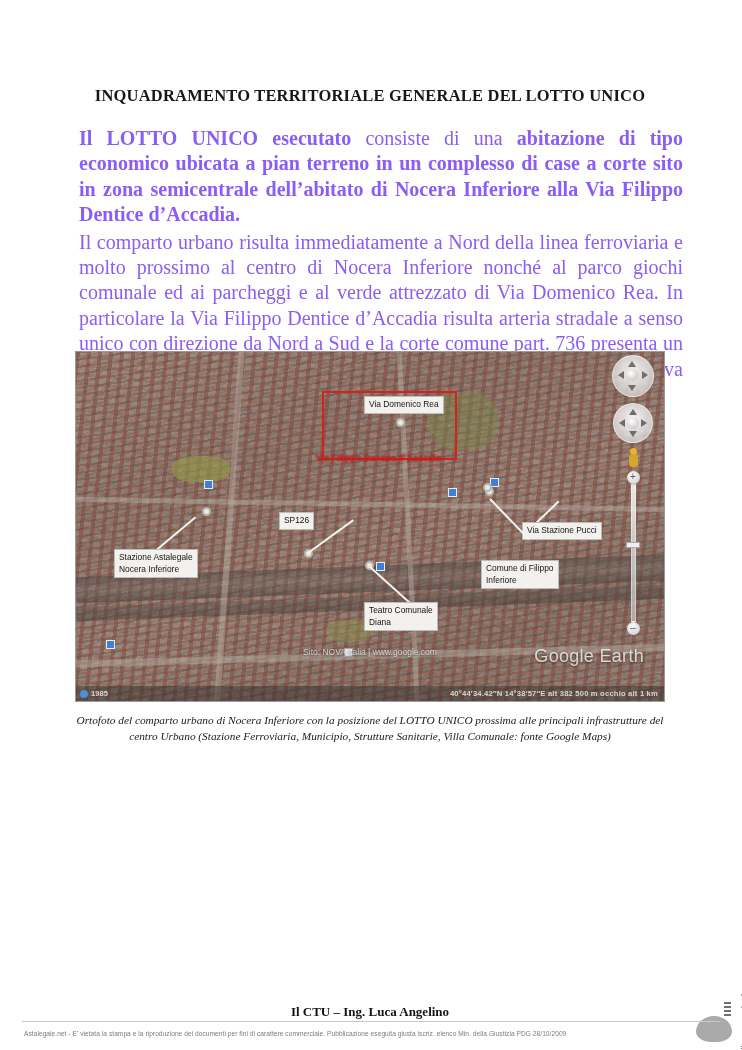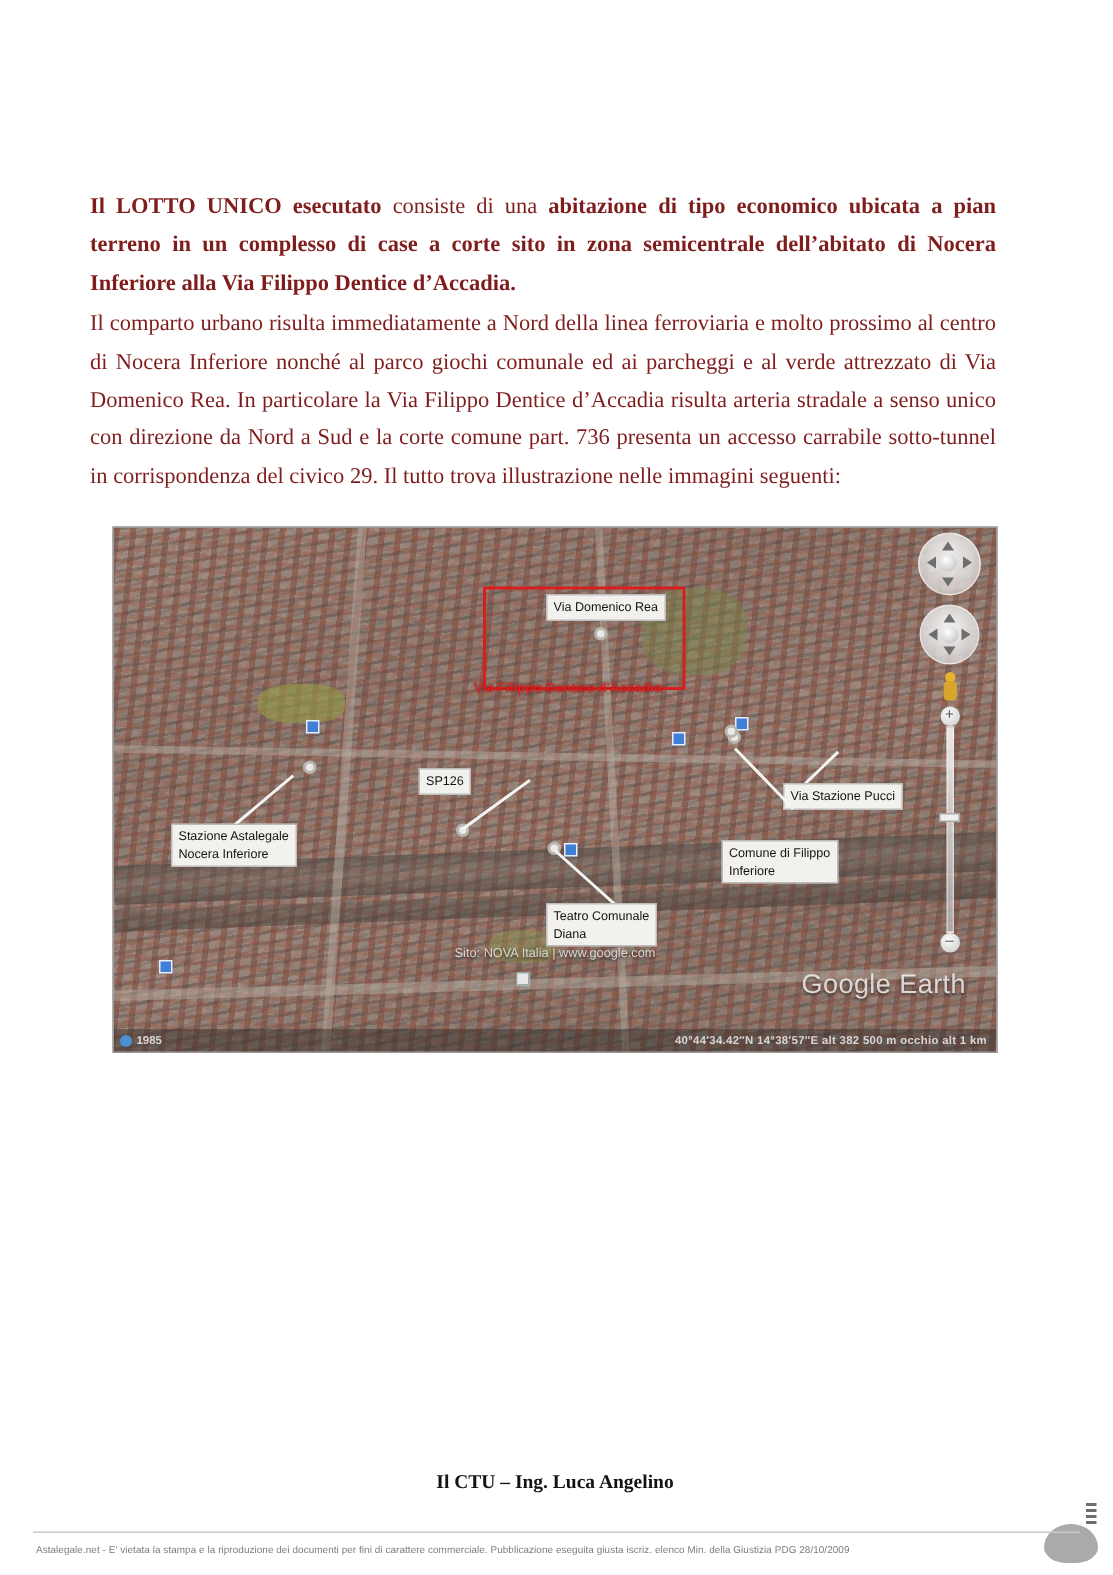--- a/index.html
+++ b/index.html
@@ -12,22 +12,22 @@
 
   
   .doc-title{
     position:absolute;left:60px;top:86px;width:620px;
     text-align:center;font-weight:bold;font-size:16.5px;
     letter-spacing:.2px;color:#171717;
   }
 
   
   .body-block{
-    position:absolute;left:60px;top:126px;width:604px;
-    font-size:15px;line-height:25.4px;color:#7f1d1d;
+    position:absolute;left:79px;top:126px;width:604px;
+    font-size:20px;line-height:25.4px;color:#8b5cf6;
     text-align:justify;text-justify:inter-word;
   }
   .p1{margin:0 0 2px 0;}
   .p2{margin:0;}
   .b{font-weight:bold;}
 
   
   .figure{position:absolute;left:75px;top:351px;width:590px;height:351px;}
   .map{
     position:absolute;inset:0;overflow:hidden;
@@ -121,39 +121,39 @@
     border:1px solid rgba(255,255,255,.4);box-sizing:border-box;}
   .zs-knob{position:absolute;left:0;width:14px;height:6px;background:#efefef;border:1px solid #a8a8a8;box-sizing:border-box;}
   .zs-plus,.zs-minus{width:13px;height:13px;margin:0 auto;border-radius:50%;
     background:radial-gradient(circle at 40% 35%,#fdfdfd,#c6c6c6);
     font-family:"Liberation Sans",sans-serif;font-size:10px;line-height:12px;text-align:center;color:#555;}
 
   
   .ge-watermark{position:absolute;right:20px;bottom:34px;
     font-family:"Liberation Sans",sans-serif;font-size:18px;color:rgba(250,250,250,.80);
     letter-spacing:.3px;text-shadow:0 1px 2px rgba(0,0,0,.5);}
-  .ge-imagery{position:absolute;left:50%;transform:translateX(-50%);bottom:61px;
+  .ge-imagery{position:absolute;left:50%;transform:translateX(-50%);bottom:44px;
     font-family:"Liberation Sans",sans-serif;font-size:8.5px;color:rgba(245,245,245,.78);
     text-shadow:0 1px 2px rgba(0,0,0,.6);white-space:nowrap;}
   .statusbar{position:absolute;left:0;right:0;bottom:0;height:15px;
     background:rgba(42,40,38,.42);
     font-family:"Liberation Sans",sans-serif;font-size:7.6px;color:rgba(242,242,242,.82);font-weight:bold;}
   .sb-left{position:absolute;left:4px;top:3px;display:flex;align-items:center;gap:3px;}
   .sb-globe{width:8px;height:8px;border-radius:50%;background:#4b8fd6;display:inline-block;}
   .sb-right{position:absolute;right:6px;top:3px;letter-spacing:.2px;}
 
   
   .caption{
     position:absolute;left:75px;top:712px;width:590px;
     text-align:center;font-style:italic;font-size:11.3px;line-height:16px;color:#22201f;
   }
 
   
   .ctu{
-    position:absolute;left:60px;top:980px;width:620px;text-align:center;
+    position:absolute;left:60px;top:1004px;width:620px;text-align:center;
     font-weight:bold;font-size:13px;color:#131313;
   }
 
   
   .vsign{
     position:absolute;right:2px;top:498px;
     transform-origin:right top;transform:rotate(-90deg) translate(-100%,0);
     white-space:nowrap;
     font-family:"Liberation Sans",sans-serif;font-size:8.3px;color:#4a4a4a;
     letter-spacing:.1px;
@@ -170,20 +170,21 @@
     position:absolute;left:24px;top:1030px;width:700px;
     font-family:"Liberation Sans",sans-serif;font-size:6.6px;color:#7c7c7c;
     white-space:nowrap;letter-spacing:.05px;
   }
 </style>
 </head>
 <body>
 
 <div class="page">
 
+  <div class="doc-title">INQUADRAMENTO TERRITORIALE GENERALE DEL LOTTO UNICO</div>
 
   <div class="body-block">
     <p class="p1"><span class="b">Il LOTTO UNICO esecutato</span><span> consiste di una </span><span class="b">abitazione di tipo economico ubicata a pian terreno in un complesso di case a corte sito in zona semicentrale dell’abitato di Nocera Inferiore alla Via Filippo Dentice d’Accadia.</span></p>
     <p class="p2">Il comparto urbano risulta immediatamente a Nord della linea ferroviaria e molto prossimo al centro di Nocera Inferiore nonché al parco giochi comunale ed ai parcheggi e al verde attrezzato di Via Domenico Rea. In particolare la Via Filippo Dentice d’Accadia risulta arteria stradale a senso unico con direzione da Nord a Sud e la corte comune part. 736 presenta un accesso carrabile sotto-tunnel in corrispondenza del civico 29. Il tutto trova illustrazione nelle immagini seguenti:</p>
   </div>
 
   <div class="figure">
     <div class="map">
       <div class="map-tex"></div>
       <div class="map-tex2"></div>
@@ -272,20 +273,21 @@
       <div class="statusbar">
         <span class="sb-left">
           <i class="sb-globe"></i>
           <span>1985</span>
         </span>
         <span class="sb-right">40°44′34.42″N   14°38′57″E   alt  382   500 m    occhio alt   1 km</span>
       </div>
     </div>
   </div>
 
+  <div class="caption">Ortofoto del comparto urbano di Nocera Inferiore con la posizione del LOTTO UNICO prossima alle principali infrastrutture del centro Urbano (Stazione Ferroviaria, Municipio, Strutture Sanitarie, Villa Comunale: fonte Google Maps)</div>
 
   <div class="ctu">Il CTU – Ing. Luca Angelino</div>
 
   <div class="vsign">Firmato Da: ANGELINO LUCA Emesso Da: ARUBAPEC S.P.A. NG CA 3 Serial#: b72ec213dbac5991cd48f09206717a7</div>
   <div class="vmark">
     <span class="bar"></span>
     <span class="blob"></span>
   </div>
 
   <div class="footer-rule"></div>

